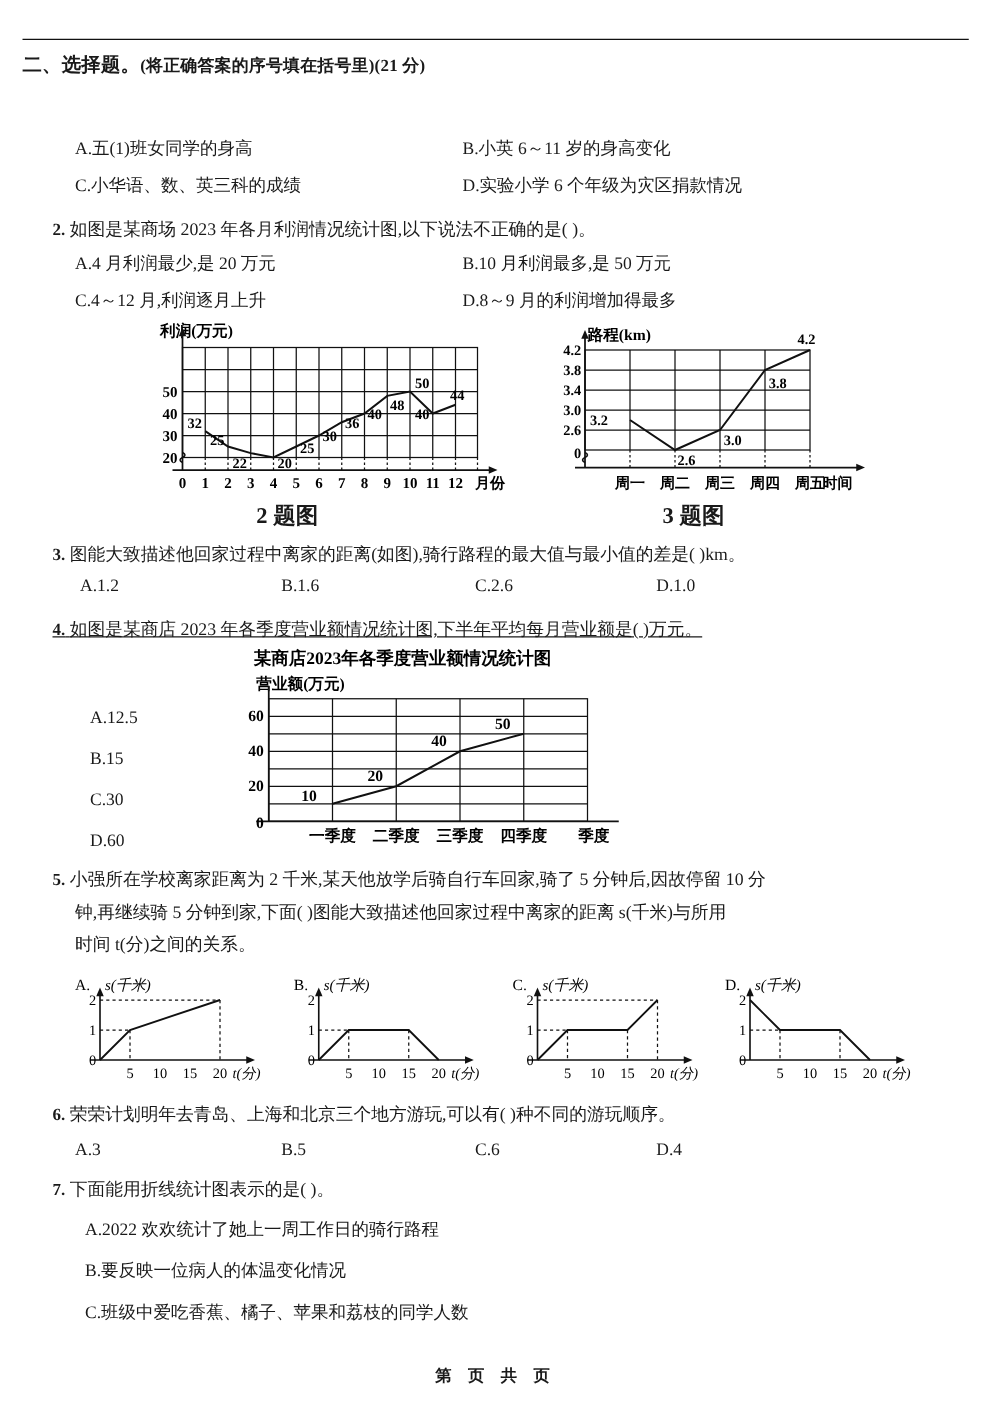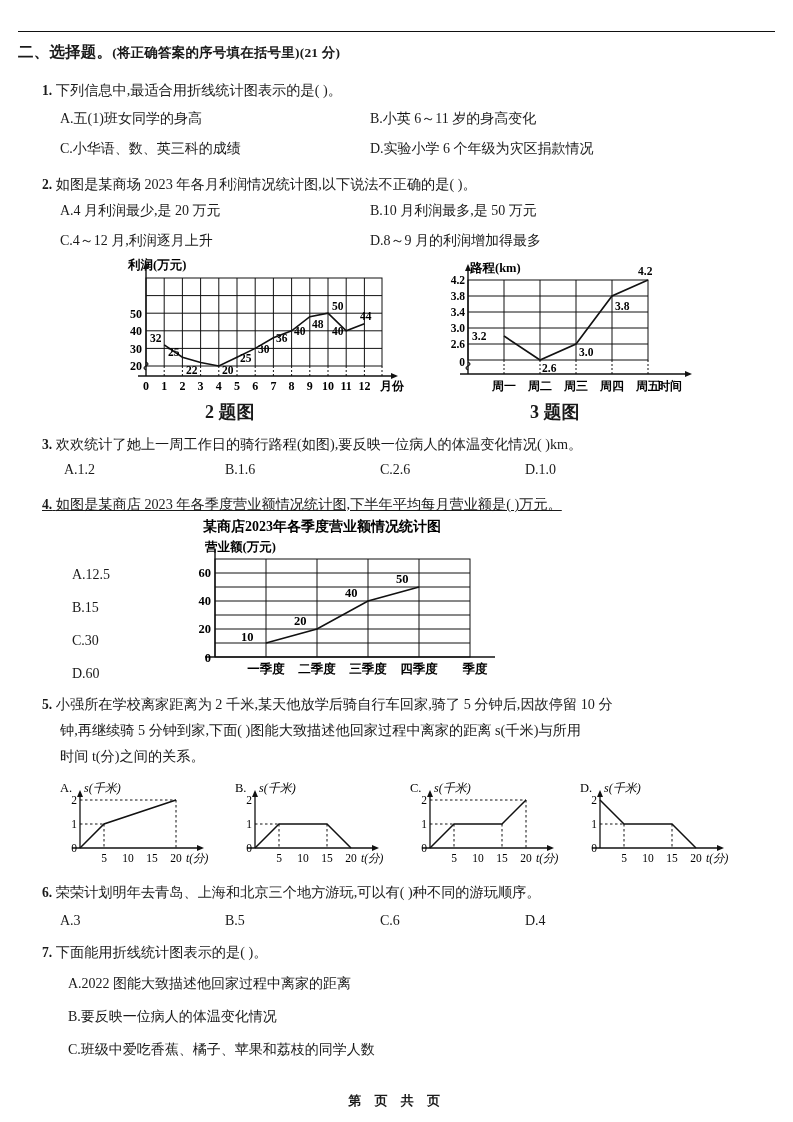--- a/index.html
+++ b/index.html
@@ -32,24 +32,20 @@
 <body>
 
 <div class="page">
 
   <div class="rule"></div>
 
   <div class="sec-title">
     <span>二、选择题。</span><span class="sub">(将正确答案的序号填在括号里)(21 分)</span>
   </div>
 
-  <div class="q" style="left:42px;top:78px;">
-    <span class="qnum">1.</span>
-    <span>下列信息中,最适合用折线统计图表示的是(       )。</span>
-  </div>
   <div class="opts">
     <span class="opt" style="left:60px;top:110px;">A.五(1)班女同学的身高</span>
     <span class="opt" style="left:370px;top:110px;">B.小英 6～11 岁的身高变化</span>
     <span class="opt" style="left:60px;top:140px;">C.小华语、数、英三科的成绩</span>
     <span class="opt" style="left:370px;top:140px;">D.实验小学 6 个年级为灾区捐款情况</span>
   </div>
 
   <div class="q" style="left:42px;top:172px;">
     <span class="qnum">2.</span>
     <span>如图是某商场 2023 年各月利润情况统计图,以下说法不正确的是(       )。</span>
@@ -207,21 +203,21 @@
       </g>
       <text x="228" y="132" font-size="12" font-weight="bold" text-anchor="middle">时间</text>
     </svg>
   </div>
 
   <div class="cap" style="left:205px;top:400px;">2 题图</div>
   <div class="cap" style="left:530px;top:400px;">3 题图</div>
 
   <div class="q" style="left:42px;top:432px;">
     <span class="qnum">3.</span>
-    <span>欢欢统计了她上一周工作日的骑行路程(如图),要反映一位病人的体温变化情况(       )km。</span>
+    <span>图能大致描述他回家过程中离家的距离(如图),骑行路程的最大值与最小值的差是(       )km。</span>
   </div>
   <div class="opts">
     <span class="opt" style="left:64px;top:462px;">A.1.2</span>
     <span class="opt" style="left:225px;top:462px;">B.1.6</span>
     <span class="opt" style="left:380px;top:462px;">C.2.6</span>
     <span class="opt" style="left:525px;top:462px;">D.1.0</span>
   </div>
 
   <div class="q" style="left:42px;top:492px;text-decoration:underline;">
     <span class="qnum">4.</span>
@@ -416,20 +412,20 @@
     <span class="opt" style="left:225px;top:913px;">B.5</span>
     <span class="opt" style="left:380px;top:913px;">C.6</span>
     <span class="opt" style="left:525px;top:913px;">D.4</span>
   </div>
 
   <div class="q" style="left:42px;top:940px;">
     <span class="qnum">7.</span>
     <span>下面能用折线统计图表示的是(       )。</span>
   </div>
   <div class="opts">
-    <span class="opt" style="left:68px;top:975px;">A.2022 图能大致描述他回家过程中离家的距离</span>
+    <span class="opt" style="left:68px;top:975px;">A.2022 欢欢统计了她上一周工作日的骑行路程</span>
     <span class="opt" style="left:68px;top:1008px;">B.要反映一位病人的体温变化情况</span>
     <span class="opt" style="left:68px;top:1041px;">C.班级中爱吃香蕉、橘子、苹果和荔枝的同学人数</span>
   </div>
 
   <div class="footer">第 页 共 页</div>
 
 </div>
 
 </body></html>

